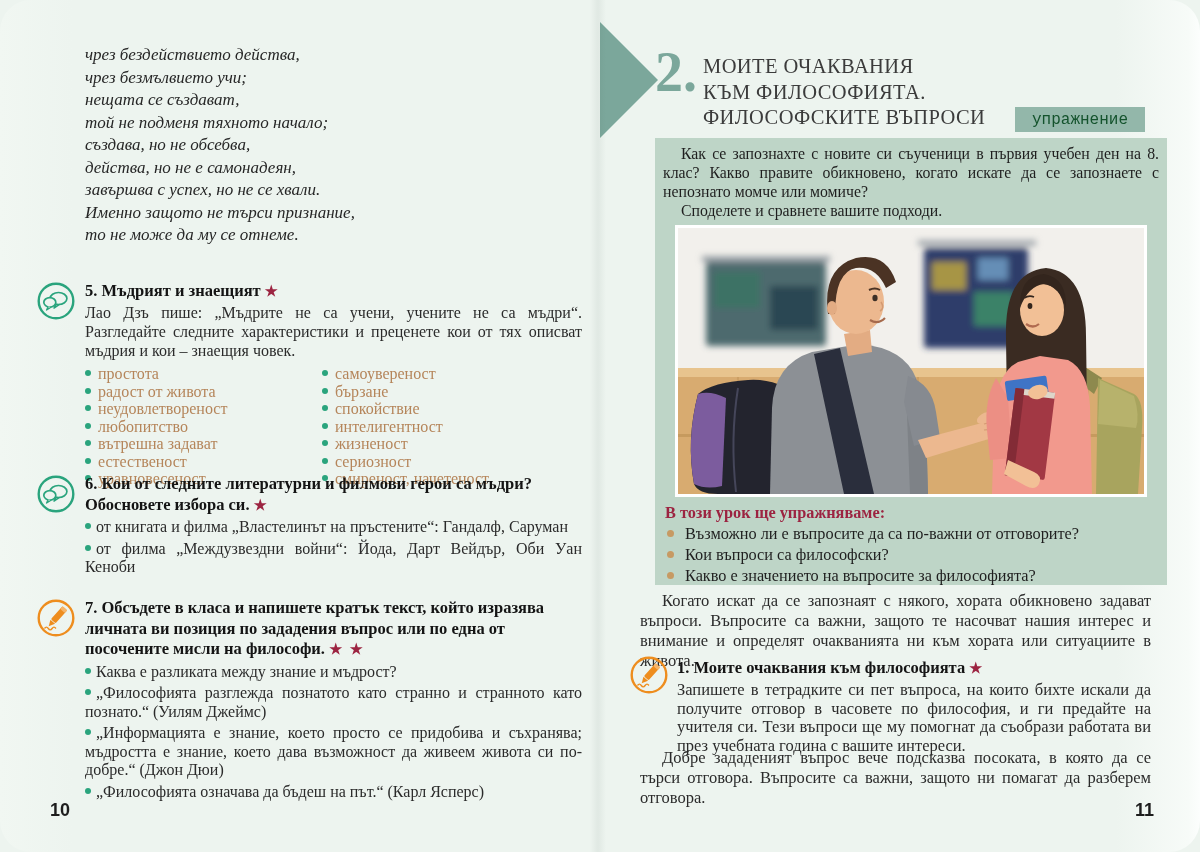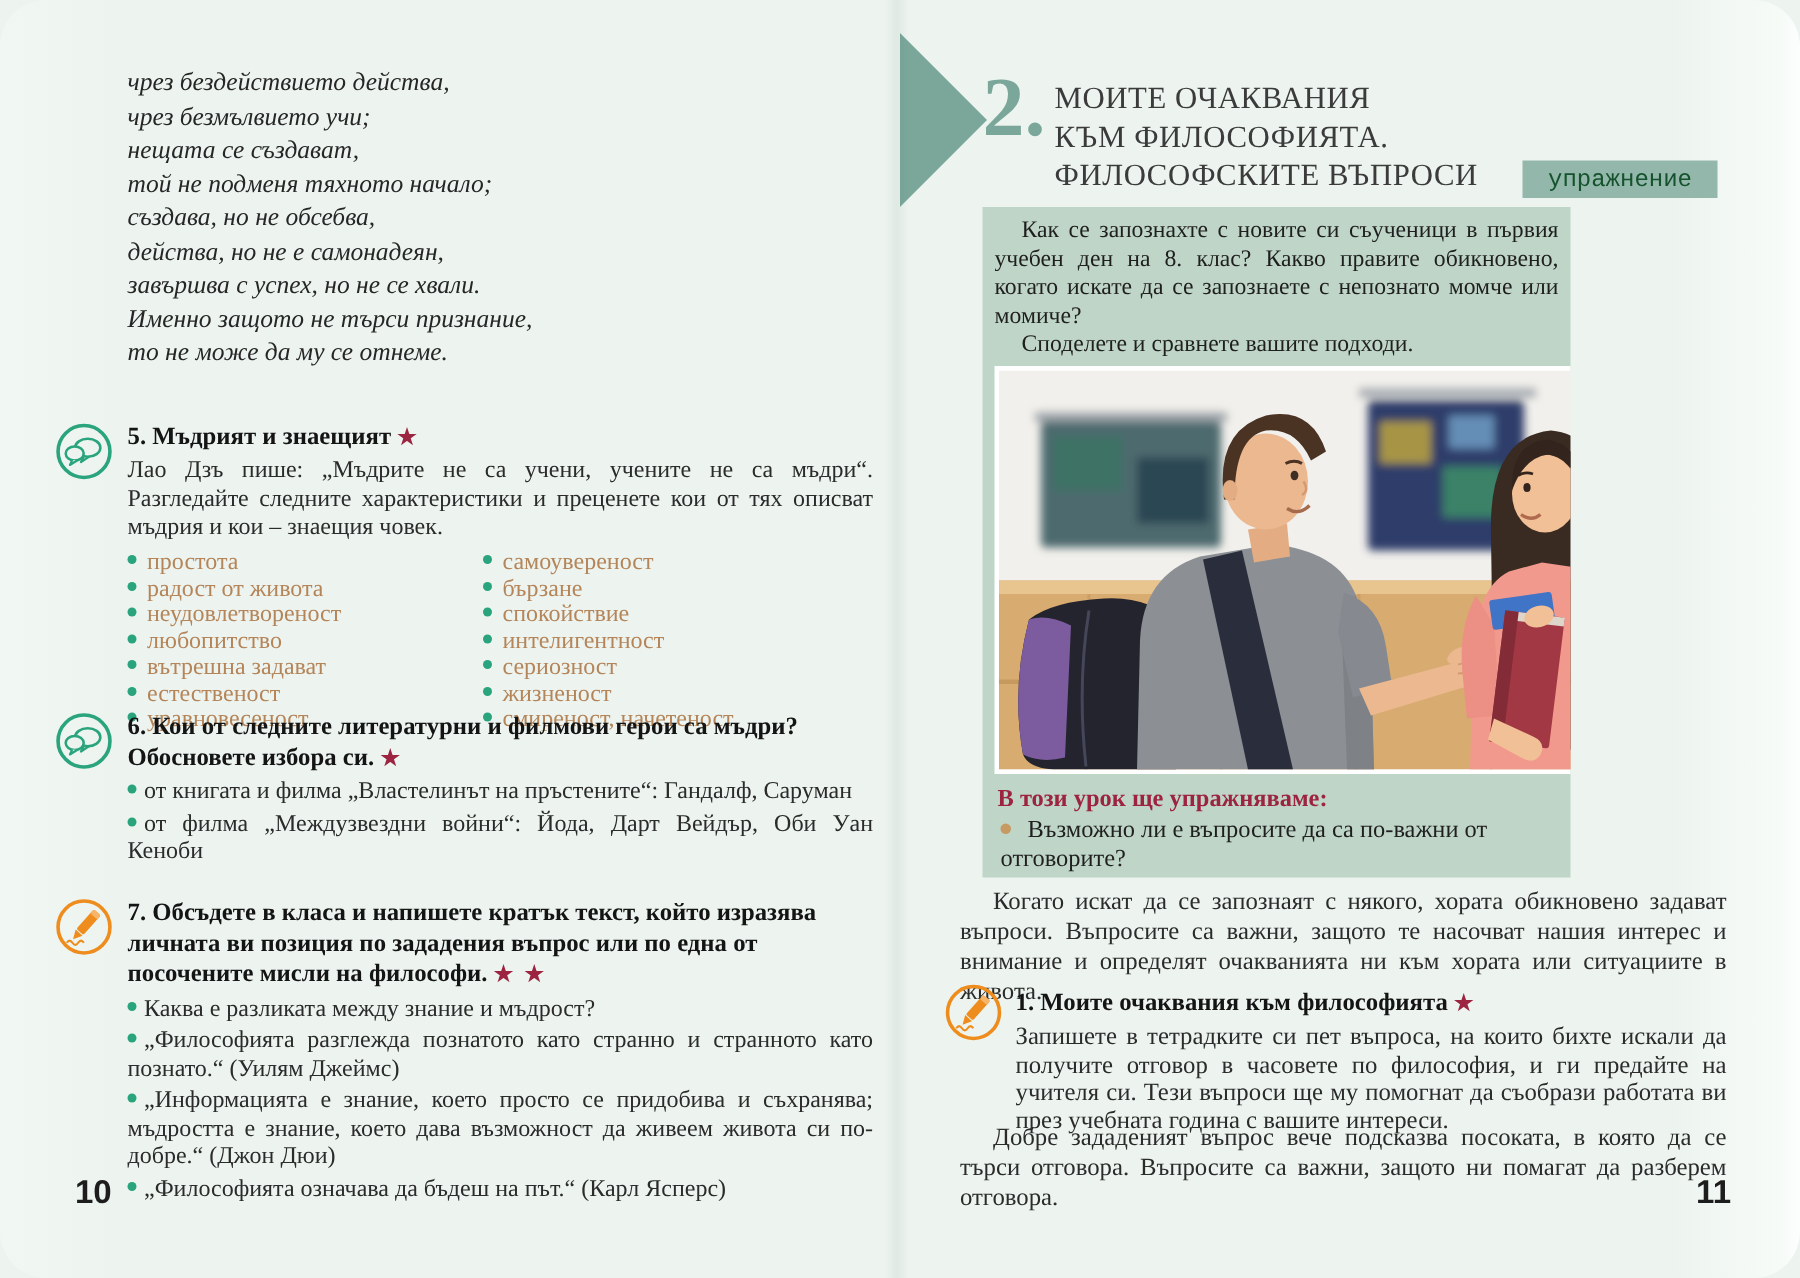--- a/index.html
+++ b/index.html
@@ -28,32 +28,32 @@
   .task-h{font-weight:bold;font-size:16.5px;line-height:20px;color:#141414;}
   .t7 .task-h,.t6 .task-h{line-height:20.5px;}
   .star{color:#9c2441;font-size:14.5px;letter-spacing:2px;}
   .task-body{font-size:16px;line-height:19px;text-align:justify;margin:2px 0 0 0;}
   .cols{display:flex;margin-top:5px;}
   .col-a{width:237px;} .col-b{width:260px;}
   .c-item{font-size:16px;line-height:17.5px;color:#b5855a;white-space:nowrap;}
   .dot{display:inline-block;width:6px;height:6px;border-radius:50%;background:#2aa47d;margin-right:7px;vertical-align:middle;position:relative;top:-2px;}
   .b-item{font-size:16px;line-height:18.5px;text-align:justify;margin:3px 0 0 0;}
   .b-item .dot{margin-right:5px;}
-  .page-num{position:absolute;top:782px;font-family:"Liberation Sans",sans-serif;font-weight:bold;font-size:22px;color:#1d1d1d;}
+  .page-num{position:absolute;top:800px;font-family:"Liberation Sans",sans-serif;font-weight:bold;font-size:18px;color:#1d1d1d;}
   .pn-left{left:50px;} .pn-right{right:46px;}
 
   
   .tri{position:absolute;left:2px;top:22px;width:0;height:0;
        border-top:58px solid transparent;border-bottom:58px solid transparent;border-left:58px solid #7ba79b;}
   .lesson-num{position:absolute;left:57px;top:44px;font-size:56px;line-height:1;font-weight:bold;color:#7ba79b;}
   .title{position:absolute;left:105px;top:54px;font-size:20.5px;line-height:25.5px;color:#3b3b3b;letter-spacing:0.4px;font-weight:normal;margin:0;}
   .title span{display:block;}
   .badge{position:absolute;left:417px;top:107px;width:130px;height:25px;background:#93b7aa;color:#14532d;
          font-family:Liberation Mono, monospace;font-size:16px;display:flex;align-items:center;justify-content:center;}
-  .green-box{position:absolute;left:57px;top:138px;width:392px;height:447px;background:#bed5c7;box-sizing:border-box;
+  .green-box{position:absolute;left:57px;top:138px;width:512px;height:447px;background:#bed5c7;box-sizing:border-box;
              padding:6px 8px;overflow:hidden;color:#1f1f1f;}
   .green-box p{margin:0;font-size:15.8px;line-height:19px;text-align:justify;}
   .gb-ind{text-indent:18px;}
   .photo-frame{margin:5px auto 0 auto;width:472px;background:#ffffff;padding:3px;box-sizing:border-box;}
   .photo-frame svg{display:block;}
   .practice-h{margin-top:6px;margin-left:2px;font-weight:bold;font-size:16.3px;line-height:19px;color:#9c2441;}
   .p-item{margin:2px 0 0 4px;font-size:16.3px;line-height:19px;}
   .p-dot{display:inline-block;width:7px;height:7px;border-radius:50%;background:#c79a63;margin-right:11px;vertical-align:middle;position:relative;top:-2px;}
   .para{position:absolute;left:42px;width:511px;font-size:16.5px;line-height:20px;text-align:justify;text-indent:22px;margin:0;}
   .para1{top:591px;} .para2{top:748px;}
@@ -100,22 +100,22 @@
           <div class="c-item"><span class="dot"></span><span>любопитство</span></div>
           <div class="c-item"><span class="dot"></span><span>вътрешна задават</span></div>
           <div class="c-item"><span class="dot"></span><span>естественост</span></div>
           <div class="c-item"><span class="dot"></span><span>уравновесеност</span></div>
         </div>
         <div class="col-b">
           <div class="c-item"><span class="dot"></span><span>самоувереност</span></div>
           <div class="c-item"><span class="dot"></span><span>бързане</span></div>
           <div class="c-item"><span class="dot"></span><span>спокойствие</span></div>
           <div class="c-item"><span class="dot"></span><span>интелигентност</span></div>
+          <div class="c-item"><span class="dot"></span><span>жизненост</span></div>
           <div class="c-item"><span class="dot"></span><span>сериозност</span></div>
-          <div class="c-item"><span class="dot"></span><span>жизненост</span></div>
           <div class="c-item"><span class="dot"></span><span>смиреност, начетеност</span></div>
         </div>
       </div>
     </section>
 
     <section class="task t6">
       <span class="task-icon">
         <svg width="40" height="40" viewBox="0 0 40 40">
           <circle cx="20" cy="20" r="17.3" fill="none" stroke="#2aa47d" stroke-width="2.4"></circle>
           <ellipse cx="22.5" cy="17.5" rx="8.4" ry="6" fill="none" stroke="#2aa47d" stroke-width="1.7"></ellipse>

